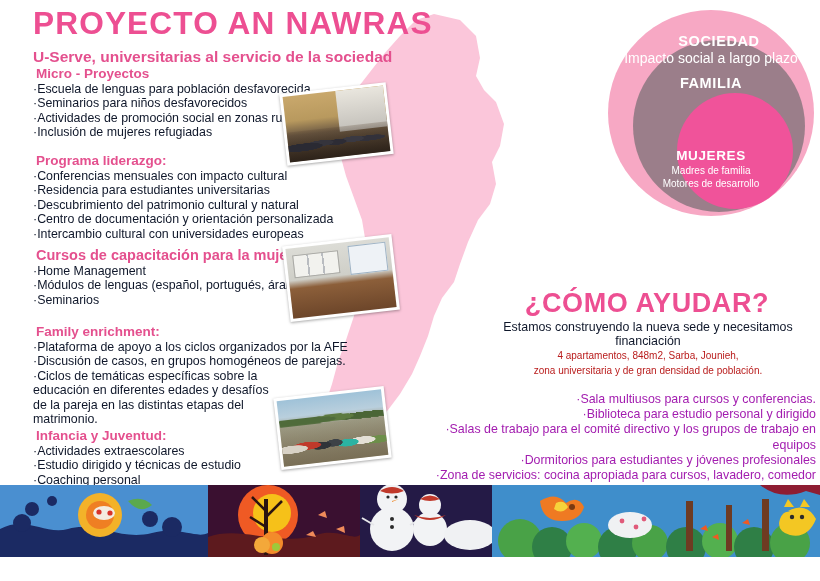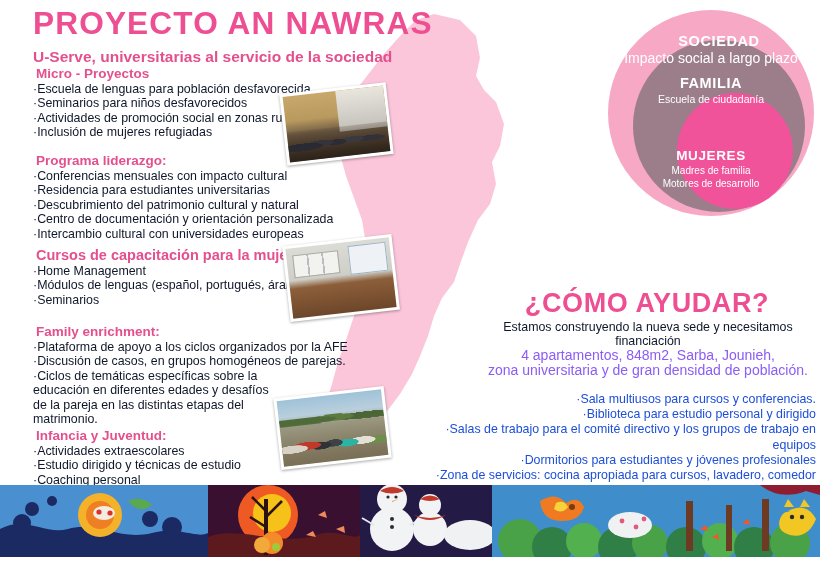--- a/index.html
+++ b/index.html
@@ -112,27 +112,27 @@
   .ayudar-title{
     position:absolute;left:497px;top:288px;width:300px;text-align:center;
     font-size:27px;font-weight:bold;letter-spacing:.6px;color:#ED4F92;
   }
   .ayudar-lead{
     position:absolute;left:480px;top:320px;width:336px;text-align:center;
     font-size:12.4px;color:#0f172a;
   }
   .ayudar-pink{
     position:absolute;left:480px;top:348px;width:336px;text-align:center;
-    font-size:14px;line-height:15px;color:#8b5cf6;
+    font-size:10px;line-height:15px;color:#b91c1c;
   }
   .ayudar-list{
     position:absolute;left:430px;top:392px;width:386px;text-align:right;
     margin:0;padding:0;list-style:none;
   }
-  .ayudar-list li{font-size:12.4px;line-height:15.2px;color:#1d4ed8;}
+  .ayudar-list li{font-size:12.4px;line-height:15.2px;color:#a21caf;}
 
   
   .mural{position:absolute;left:0;bottom:24px;width:820px;height:72px;overflow:hidden;}
   .mural svg{display:block;width:100%;height:100%;}
 </style>
 </head>
 <body>
 
 <div class="poster">
 
@@ -214,21 +214,20 @@
       <circle cx="104" cy="107" r="103" fill="#F7A8C4"></circle>
       <circle cx="112" cy="120" r="86" fill="#9B7E8A"></circle>
       <circle cx="128" cy="145" r="58" fill="#F0539A"></circle>
     </svg>
     <div class="c-label" id="lbl-sociedad">
       <span class="c-title">SOCIEDAD</span>
       <span class="c-sub">Impacto social a largo plazo</span>
     </div>
     <div class="c-label" id="lbl-familia">
       <span class="c-title">FAMILIA</span>
-      <span class="c-sub">Escuela de ciudadanía</span>
     </div>
     <div class="c-label" id="lbl-mujeres">
       <span class="c-title">MUJERES</span>
       <span class="c-sub">Madres de familia</span>
       <span class="c-sub">Motores de desarrollo</span>
     </div>
   </div>
 
   <div class="ayudar-title">¿CÓMO AYUDAR?</div>
   <div class="ayudar-lead">Estamos construyendo la nueva sede y necesitamos financiación</div>

